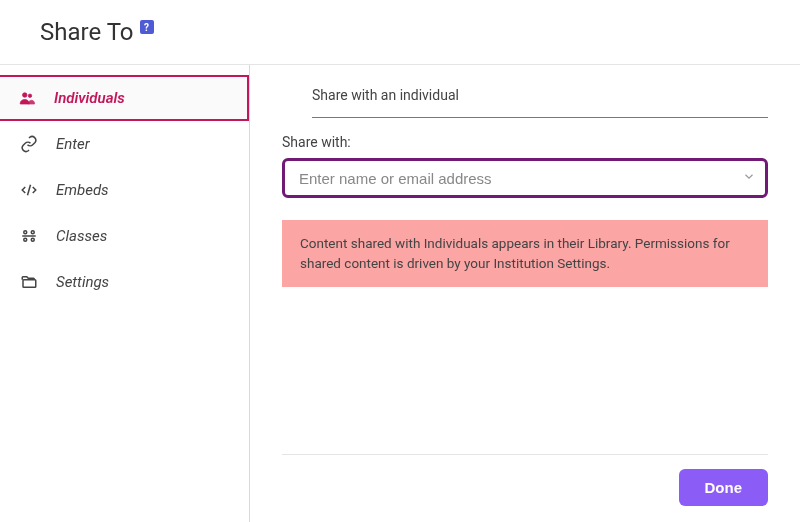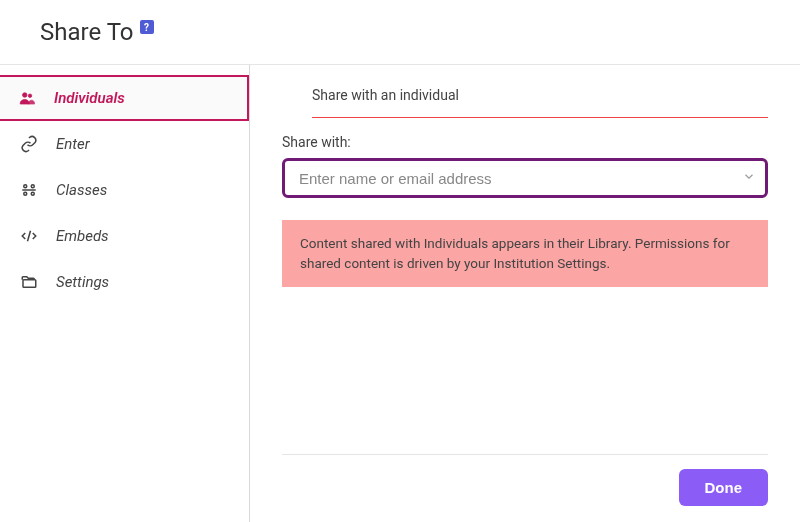--- a/index.html
+++ b/index.html
@@ -61,39 +61,39 @@
               <path d="M14 11a5 5 0 0 0-7 0l-3 3a5 5 0 0 0 7 7l1-1"></path>
             </svg>
         </span>
         <span>Enter</span>
       </div>
 
 
       <div class="sidebar-item">
         <span class="icon">
           <svg viewBox="0 0 24 24" fill="none" stroke="#444" stroke-width="2">
+              <polyline points="7 8 3 12 7 16"></polyline>
+              <polyline points="17 8 21 12 17 16"></polyline>
+              <line x1="14" y1="5" x2="10" y2="19"></line>
+            </svg>
+        </span>
+        <span>Embeds</span>
+      </div>
+
+      <div class="sidebar-item">
+        <span class="icon">
+          <svg viewBox="0 0 24 24" fill="none" stroke="#444" stroke-width="2">
               <circle cx="7" cy="7" r="2"></circle>
               <circle cx="17" cy="7" r="2"></circle>
               <circle cx="7" cy="17" r="2"></circle>
               <circle cx="17" cy="17" r="2"></circle>
               <line x1="3" y1="12" x2="21" y2="12"></line>
             </svg>
         </span>
         <span>Classes</span>
-      </div>
-
-      <div class="sidebar-item">
-        <span class="icon">
-          <svg viewBox="0 0 24 24" fill="none" stroke="#444" stroke-width="2">
-              <polyline points="7 8 3 12 7 16"></polyline>
-              <polyline points="17 8 21 12 17 16"></polyline>
-              <line x1="14" y1="5" x2="10" y2="19"></line>
-            </svg>
-        </span>
-        <span>Embeds</span>
       </div>
 
       <div class="sidebar-item">
         <span class="icon">
           <svg viewBox="0 0 24 24" fill="none" stroke="#444" stroke-width="2">
               <path d="M3 9V6a1 1 0 0 1 1-1h5l2 2h7a1 1 0 0 1 1 1v1"></path>
               <path d="M5 9h15a1 1 0 0 1 1 1v8a1 1 0 0 1-1 1H5a1 1 0 0 1-1-1V10a1 1 0 0 1 1-1z"></path>
             </svg>
         </span>
         <span>Settings</span>

